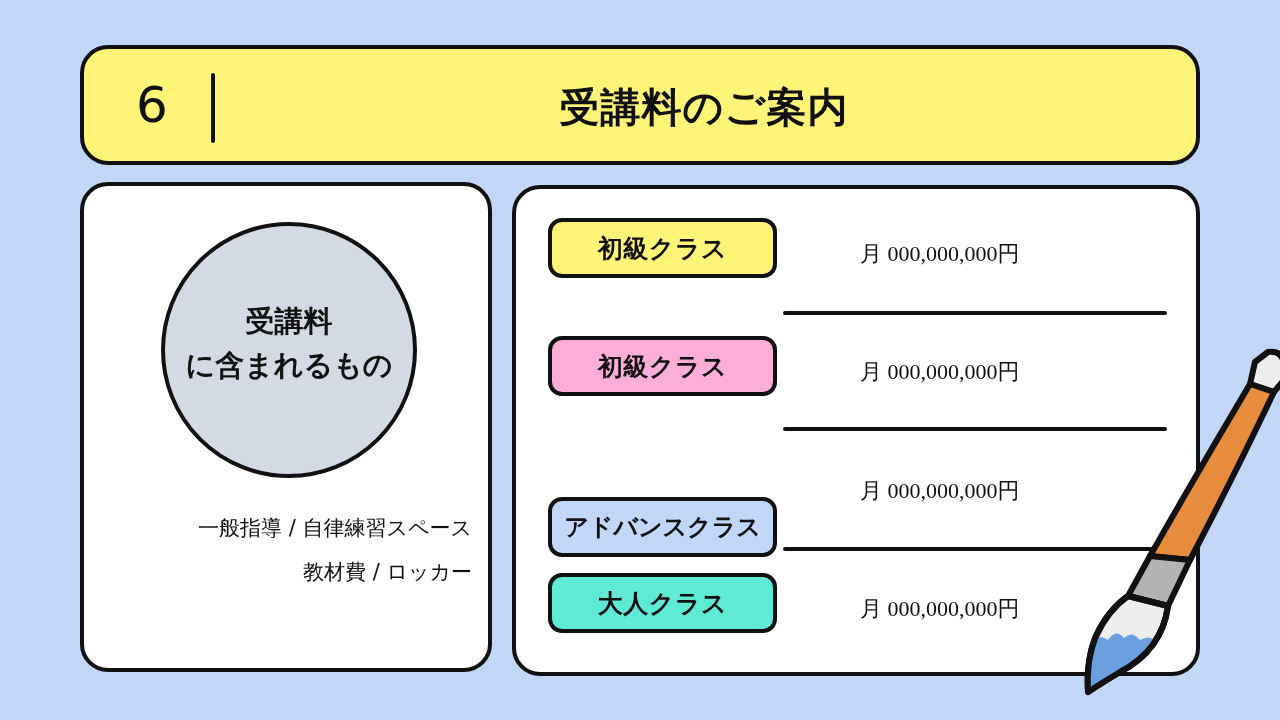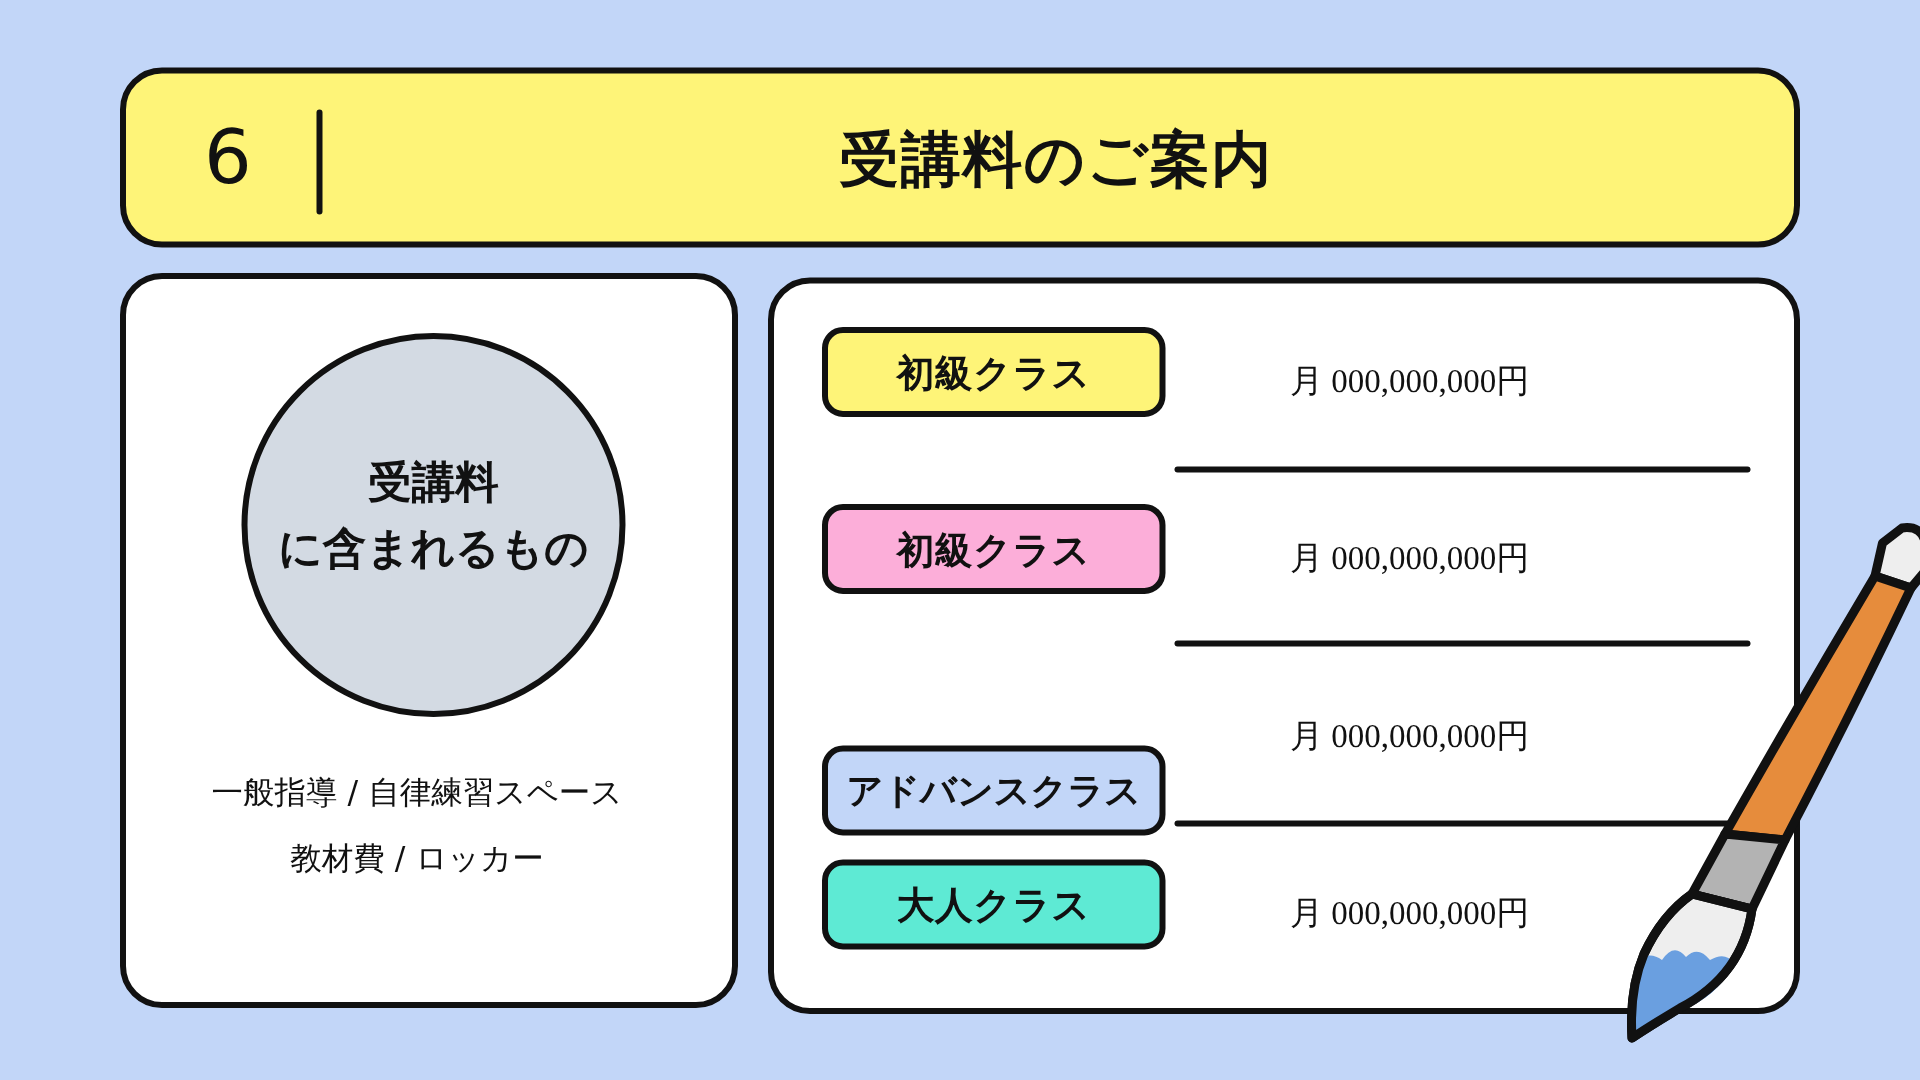--- a/index.html
+++ b/index.html
@@ -30,21 +30,21 @@
     background: #fff; border: 4px solid #111; border-radius: 28px;
   }
   .circle {
     position: absolute; left: 77px; top: 36px; width: 256px; height: 256px;
     background: #d3dae3; border: 4px solid #111; border-radius: 50%;
     display: flex; flex-direction: column; align-items: center; justify-content: center;
     padding-bottom: 14px;
   }
   .circle span { font-size: 29px; font-weight: 700; line-height: 44px; white-space: nowrap; }
   .includes {
-    position: absolute; left: 0; right: 16px; top: 320px; text-align: center;
+    position: absolute; left: 0; right: 16px; top: 320px; text-align: right;
   }
   .includes div { font-size: 21px; line-height: 44px; white-space: nowrap; }
   .right-panel {
     position: absolute; left: 512px; top: 185px; width: 688px; height: 491px;
     background: #fff; border: 4px solid #111; border-radius: 28px;
   }
   .row { position: absolute; left: 0; width: 100%; height: 72px; }
   .label {
     position: absolute; left: 32px; top: 0; width: 229px; height: 60px;
     border: 4px solid #111; border-radius: 14px;

